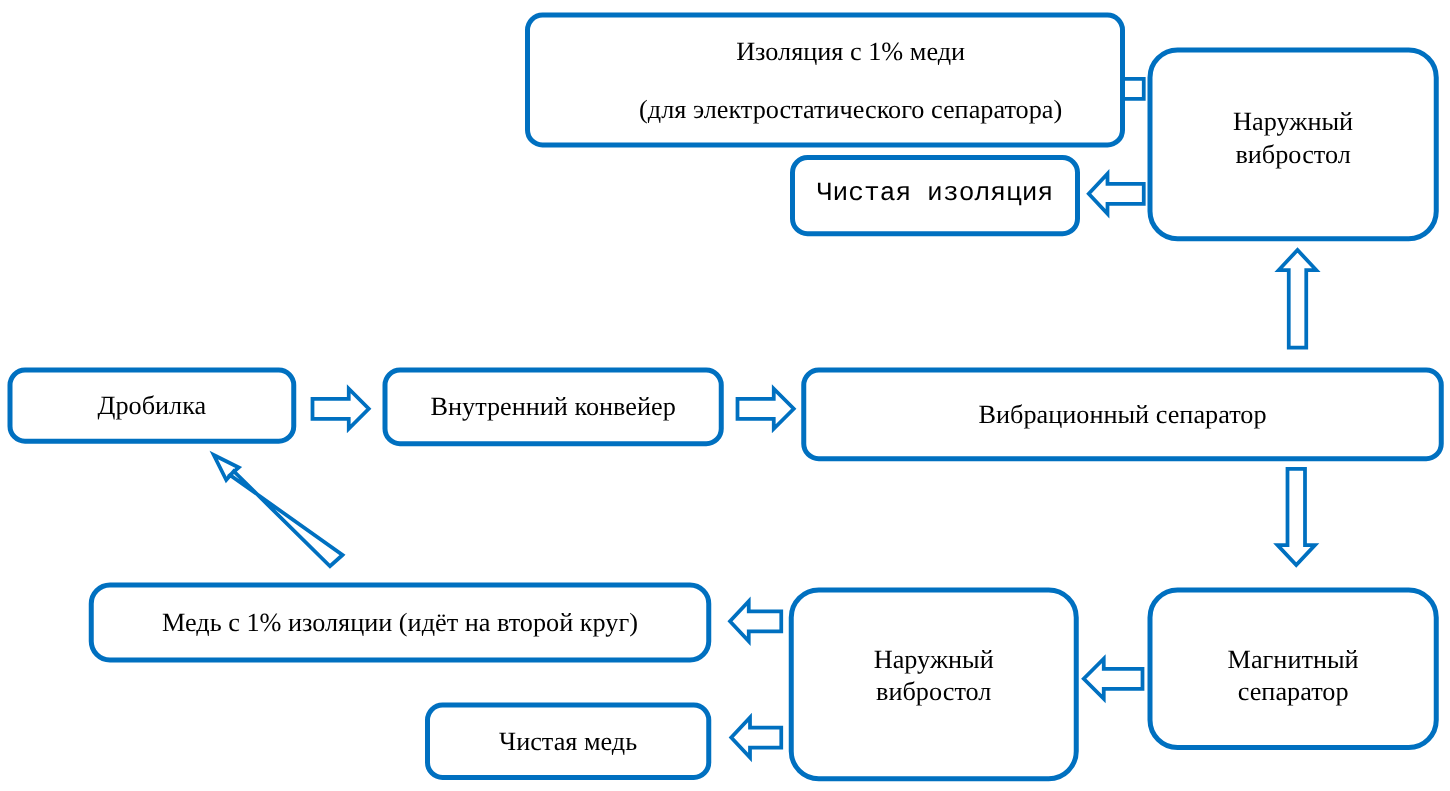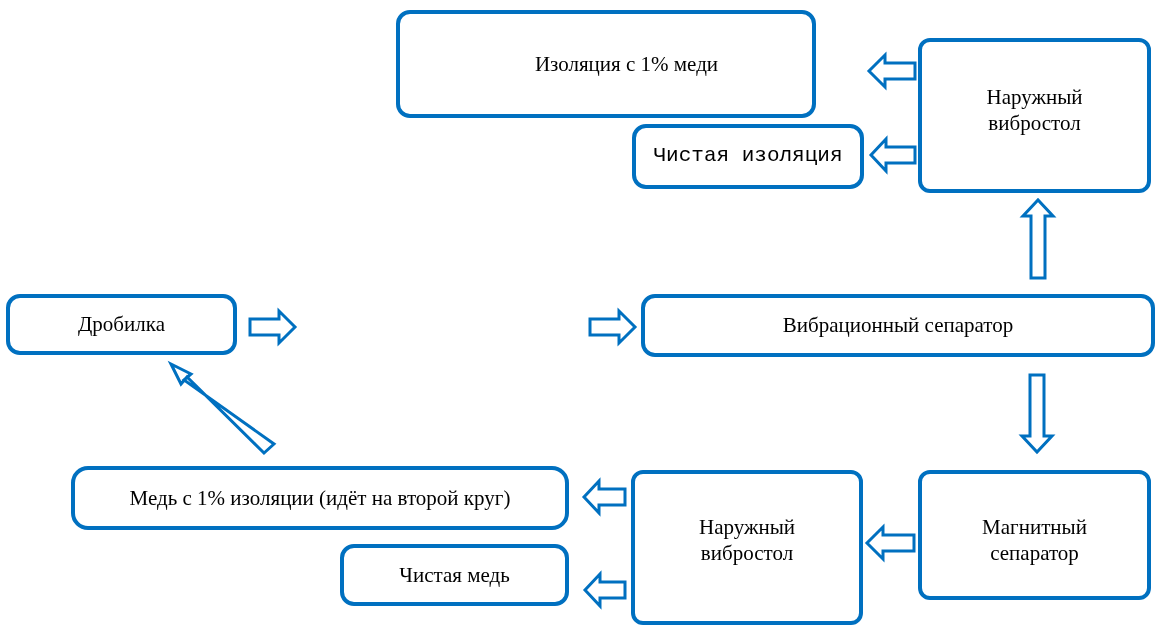--- a/index.html
+++ b/index.html
@@ -1,21 +1,21 @@
 <!DOCTYPE html>
 <html><head>
   <meta charset="utf-8">
   <style>
     html, body { margin: 0; padding: 0; background: #ffffff; }
     body { width: 1160px; height: 633px; position: relative; overflow: hidden; }
     #diagram { position: absolute; left: 0; top: 0; width: 1160px; height: 633px; }
     .box { position: absolute; box-sizing: border-box; border: 4px solid #0070C0; border-radius: 14px; background: #fff;
            display: flex; flex-direction: column; align-items: center; justify-content: center; text-align: center;
            font-family: "Liberation Serif", "DejaVu Serif", serif; font-size: 21px; color: #000; line-height: 1.25; }
-    .box.big { border-radius: 12px; text-align: center; }
+    .box.big { border-radius: 24px; text-align: center; }
     .box .line { display: block; }
     .box.spaced .line + .line { margin-top: 20px; }
     svg .arrow { fill: #ffffff; stroke: #0070C0; stroke-width: 3; stroke-linejoin: miter; }
   </style>
 </head>
 <body>
 
 <div id="diagram">
   <svg width="1160" height="633" style="position:absolute;left:0;top:0">
 
@@ -33,48 +33,52 @@
     <polygon class="arrow" points="625,489 599,489 599,481 584,497 599,513 599,505 625,505" style="stroke: rgb(0, 112, 192);"></polygon>
     <polygon class="arrow" points="625,582 600,582 600,574 585,590 600,606 600,598 625,598" style="stroke: rgb(0, 112, 192);"></polygon>
 
     <polygon class="arrow" points="274,444 264,453 187,377 181,384 171,364 191,374 184,380" style="stroke: rgb(0, 112, 192);"></polygon>
   </svg>
 
   <div class="box" style="left: 6px; top: 294px; width: 231px; height: 61px; border-color: rgb(0, 112, 192); align-items: center;">
     <span class="line">Дробилка</span>
   </div>
 
+  <div class="box" style="left: 306px; top: 294px; width: 273px; height: 63px; border-color: rgb(0, 112, 192);">
+    <span class="line">Внутренний конвейер</span>
+  </div>
 
-  <div class="box" style="left: 641px; top: 294px; width: 514px; height: 63px; border-color: rgb(0, 112, 192);">
+  <div class="box" style="left: 641px; top: 294px; width: 514px; height: 75px; border-color: rgb(0, 112, 192);">
     <span class="line">Вибрационный сепаратор</span>
   </div>
 
   <div class="box big" style="left: 918px; top: 38px; width: 233px; height: 155px; justify-content: flex-start; padding-top: 42px; border-color: rgb(0, 112, 192);">
     <span class="line">Наружный</span>
     <span class="line">вибростол</span>
   </div>
 
-  <div class="box spaced" style="left: 396px; top: 10px; width: 420px; height: 108px; border-color: rgb(0, 112, 192); padding-left: 41px;">
+  <div class="box spaced" style="left: 420px; top: 10px; width: 480px; height: 108px; border-color: rgb(0, 112, 192); padding-left: 41px;">
     <span class="line">Изоляция с 1% меди</span>
+    <span class="line">(для электростатического сепаратора)</span>
   </div>
 
   <div class="box" style="left: 632px; top: 124px; width: 232px; height: 65px; border-color: rgb(0, 112, 192); font-family: Liberation Mono, monospace;">
     <span class="line">Чистая изоляция</span>
   </div>
 
   <div class="box big" style="left: 918px; top: 470px; width: 233px; height: 130px; justify-content: flex-start; padding-top: 40px; border-color: rgb(0, 112, 192);">
     <span class="line">Магнитный</span>
     <span class="line">сепаратор</span>
   </div>
 
   <div class="box big" style="left: 631px; top: 470px; width: 232px; height: 155px; justify-content: flex-start; padding-top: 40px; border-color: rgb(0, 112, 192);">
     <span class="line">Наружный</span>
     <span class="line">вибростол</span>
   </div>
 
   <div class="box" style="left: 71px; top: 466px; width: 498px; height: 64px; border-color: rgb(0, 112, 192); border-radius: 17px;">
     <span class="line">Медь с 1% изоляции (идёт на второй круг)</span>
   </div>
 
-  <div class="box" style="left: 340px; top: 544px; width: 229px; height: 62px; border-color: rgb(0, 112, 192);">
+  <div class="box" style="left: 340px; top: 562px; width: 229px; height: 62px; border-color: rgb(0, 112, 192);">
     <span class="line">Чистая медь</span>
   </div>
 </div>
 
 </body></html>

